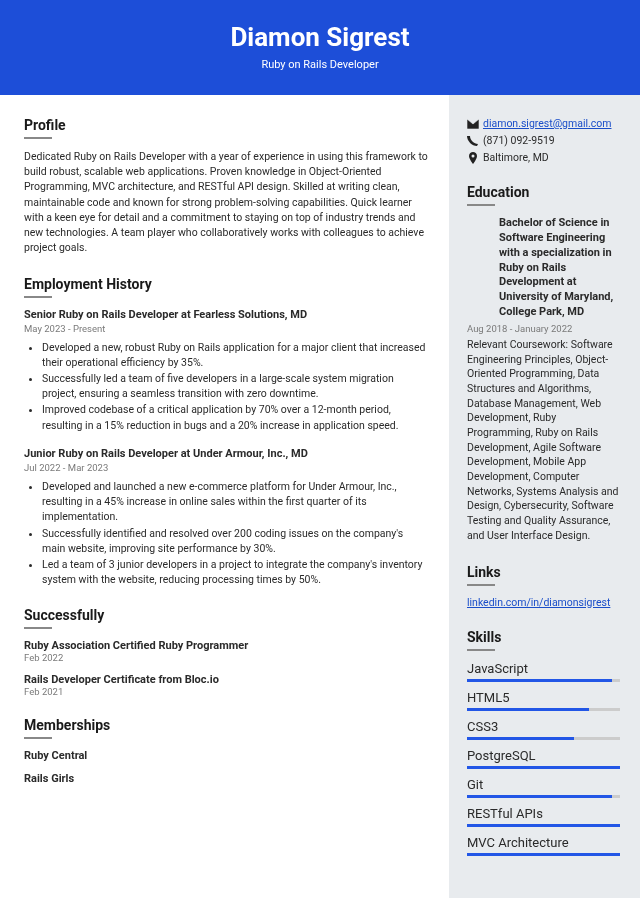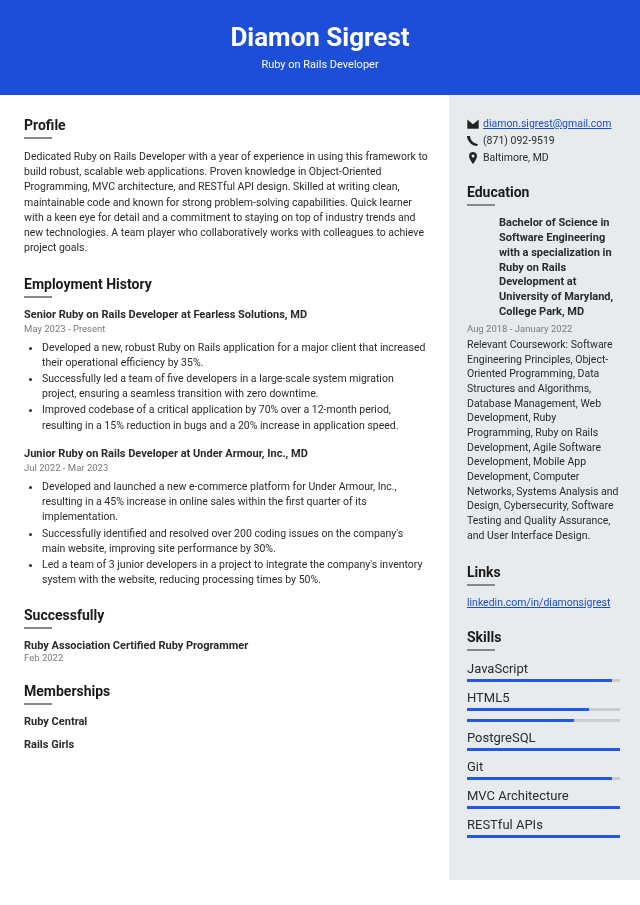--- a/index.html
+++ b/index.html
@@ -81,20 +81,24 @@
     </div>
 
     <div class="section-block">
       <h2 class="section-title">Successfully</h2>
       <div class="rule"></div>
       <div id="certs-container">
           <div class="cert">
             <div class="cert-title">Ruby Association Certified Ruby Programmer</div>
             <div class="cert-date">Feb 2022</div>
           </div>
+          <div class="cert">
+            <div class="cert-title">Rails Developer Certificate from Bloc.io</div>
+            <div class="cert-date">Feb 2021</div>
+          </div>
         </div>
     </div>
 
     <div class="section-block">
       <h2 class="section-title">Memberships</h2>
       <div class="rule"></div>
       <div id="members-container">
           <div class="membership">Ruby Central</div>
           <div class="membership">Rails Girls</div>
         </div>
@@ -157,46 +161,47 @@
               <div class="skill-fill" style="width: 95%;"></div>
             </div>
           </div>
           <div class="skill">
             <div class="skill-name">HTML5</div>
             <div class="skill-bar">
               <div class="skill-fill" style="width: 80%;"></div>
             </div>
           </div>
           <div class="skill">
+            <div class="skill-name">CSS3</div>
             <div class="skill-bar">
               <div class="skill-fill" style="width: 70%;"></div>
             </div>
           </div>
           <div class="skill">
             <div class="skill-name">PostgreSQL</div>
             <div class="skill-bar">
               <div class="skill-fill" style="width: 100%;"></div>
             </div>
           </div>
           <div class="skill">
             <div class="skill-name">Git</div>
             <div class="skill-bar">
               <div class="skill-fill" style="width: 95%;"></div>
             </div>
           </div>
           <div class="skill">
+            <div class="skill-name">RESTful APIs</div>
+            <div class="skill-bar">
+              <div class="skill-fill" style="width: 100%;"></div>
+            </div>
+          </div>
+          <div class="skill">
             <div class="skill-name">MVC Architecture</div>
             <div class="skill-bar">
               <div class="skill-fill" style="width: 100%;"></div>
             </div>
           </div>
-          <div class="skill">
-            <div class="skill-name">RESTful APIs</div>
-            <div class="skill-bar">
-              <div class="skill-fill" style="width: 100%;"></div>
-            </div>
-          </div>
         </div>
     </div>
 
   </div>
 
 </div>
 
 </body></html>

